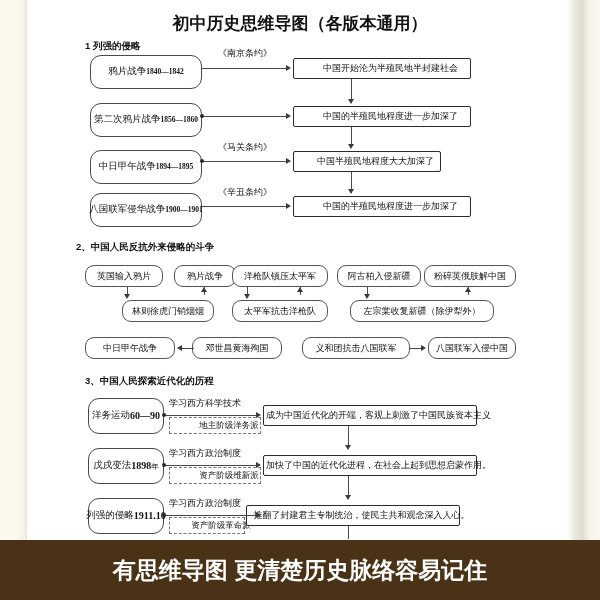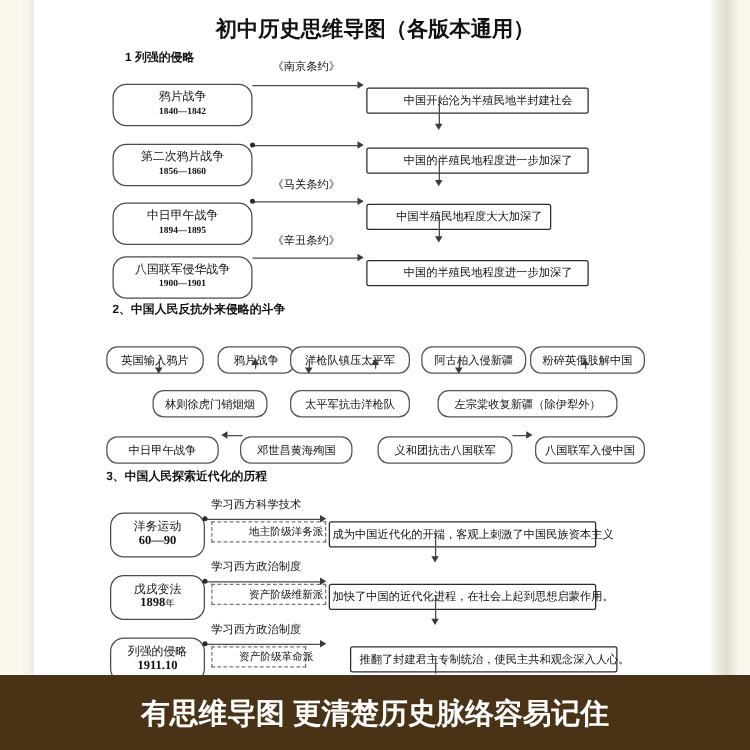--- a/index.html
+++ b/index.html
@@ -24,22 +24,22 @@
 
   
   #title{position:absolute;left:0;top:12px;width:600px;text-align:center;
     font-size:17px;font-weight:bold;color:#111;
     font-family:"Liberation Sans","DejaVu Sans",sans-serif;}
   .sec-head{position:absolute;font-size:9.5px;font-weight:bold;color:#111;
     font-family:"Liberation Sans","DejaVu Sans",sans-serif;white-space:nowrap;}
 
   
   .node{position:absolute;box-sizing:border-box;background:#fff;
-    border:1.3px solid #4a4a4a;display:flex;flex-direction:column;
-    align-items:center;justify-content:center;color:#111;white-space:nowrap;margin-top:12px;}
+    border:1.3px solid #4a4a4a;display:flex;flex-direction:row;
+    align-items:center;justify-content:center;color:#111;white-space:nowrap;}
   .rnd{border-radius:11px;}
   .sq{border-radius:2px;border-width:1.6px;border-color:#2b2b2b;padding-left:17px;}
   .sq2{border-radius:9px;border-width:1.1px;border-color:#555;}
   .nd-title{font-size:9.5px;line-height:1.05;}
   .nd-sub{font-size:7.5px;font-weight:bold;line-height:1.1;margin-top:1px;}
   .nd-one{font-size:9px;line-height:1;}
   .nd-bold{font-size:10px;font-weight:bold;line-height:1.05;}
   .nd-bold .u{font-size:7.5px;font-weight:normal;}
 
   
@@ -64,21 +64,21 @@
 </head>
 <body>
 
 <div id="edge-left"></div>
 <div id="edge-right"></div>
 
 <div id="page"></div>
 
 <div id="title">初中历史思维导图（各版本通用）</div>
 
-<div class="sec-head" style="left:85px;top:40px;margin-left:15px;">1 列强的侵略</div>
+<div class="sec-head" style="left:85px;top:40px;">1 列强的侵略</div>
 
 <div class="node rnd" style="left:90px;top:55px;width:112px;height:34px;">
   <span class="nd-title">鸦片战争</span>
   <span class="nd-sub">1840—1842</span>
 </div>
 <div class="node rnd" style="left:90px;top:103px;width:112px;height:34px;">
   <span class="nd-title">第二次鸦片战争</span>
   <span class="nd-sub">1856—1860</span>
 </div>
 <div class="node rnd" style="left:90px;top:150px;width:112px;height:34px;">
@@ -121,21 +121,21 @@
 <div class="hline" style="left:202px;top:206px;width:85px;"></div>
 <div class="ar-r" style="left:286px;top:203px;"></div>
 
 <div class="vline" style="left:351px;top:79px;height:21px;"></div>
 <div class="ar-d" style="left:348px;top:99px;"></div>
 <div class="vline" style="left:351px;top:127px;height:18px;"></div>
 <div class="ar-d" style="left:348px;top:144px;"></div>
 <div class="vline" style="left:351px;top:172px;height:18px;"></div>
 <div class="ar-d" style="left:348px;top:189px;"></div>
 
-<div class="sec-head" style="left:90px;top:241px;">2、中国人民反抗外来侵略的斗争</div>
+<div class="sec-head" style="left:76px;top:241px;">2、中国人民反抗外来侵略的斗争</div>
 
 <div class="node sq2" style="left:85px;top:265px;width:78px;height:22px;">
   <span class="nd-one">英国输入鸦片</span>
 </div>
 <div class="node sq2" style="left:174px;top:265px;width:62px;height:22px;">
   <span class="nd-one">鸦片战争</span>
 </div>
 <div class="node sq2" style="left:232px;top:265px;width:96px;height:22px;">
   <span class="nd-one">洋枪队镇压太平军</span>
 </div>
@@ -219,21 +219,21 @@
 <div class="hline" style="left:164px;top:465px;width:93px;"></div>
 <div class="ar-r" style="left:256px;top:462px;"></div>
 <div class="dot" style="left:162px;top:463px;"></div>
 
 <div class="node rnd" style="left:88px;top:498px;width:76px;height:36px;">
   <span class="nd-title">列强的侵略</span>
   <span class="nd-bold"><span>1911.10</span><span class="u"></span></span>
 </div>
 <div class="caption" style="left:169px;top:497px;">学习西方政治制度</div>
 <div class="dashbox" style="left:169px;top:517px;width:76px;height:17px;">资产阶级革命派</div>
-<div class="node sq" style="left:280px;top:505px;width:214px;height:21px;">
+<div class="node sq" style="left:246px;top:505px;width:214px;height:21px;">
   <span class="nd-one">推翻了封建君主专制统治，使民主共和观念深入人心。</span>
 </div>
 <div class="hline" style="left:164px;top:515px;width:93px;"></div>
 <div class="ar-r" style="left:256px;top:512px;"></div>
 <div class="dot" style="left:162px;top:513px;"></div>
 
 <div class="vline" style="left:348px;top:426px;height:20px;"></div>
 <div class="ar-d" style="left:345px;top:445px;"></div>
 <div class="vline" style="left:348px;top:476px;height:20px;"></div>
 <div class="ar-d" style="left:345px;top:495px;"></div>

